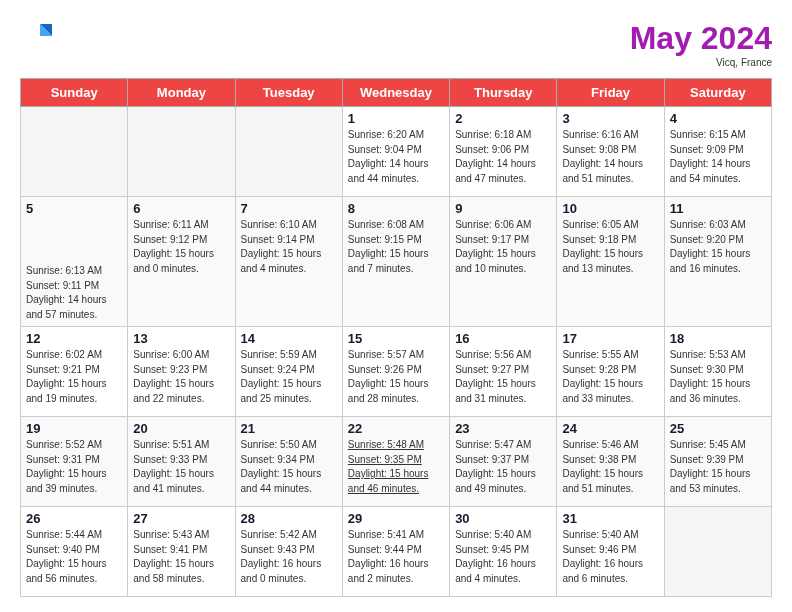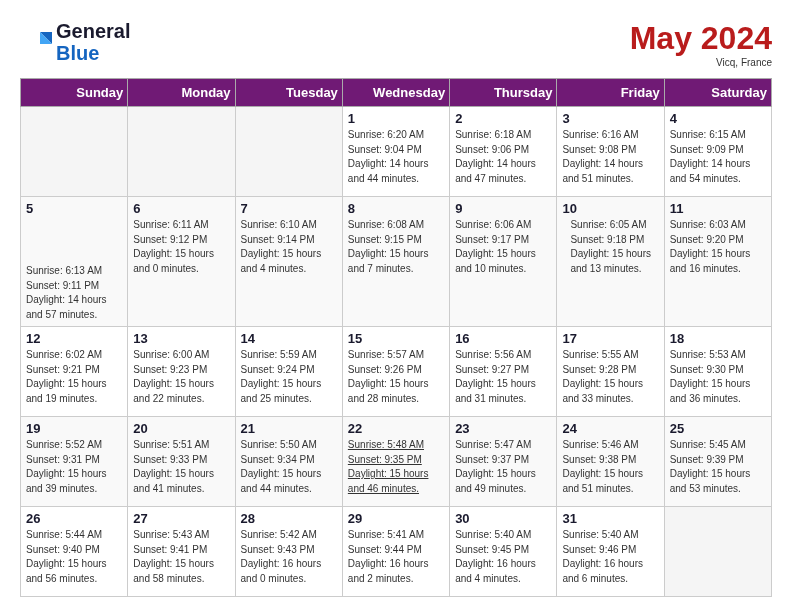--- a/index.html
+++ b/index.html
@@ -24,37 +24,37 @@
       width: 32px;
       height: 28px;
       margin-right: 4px;
     }
     .title-section {
       text-align: right;
     }
     .month-year {
       font-size: 32px;
       font-weight: bold;
-      color: #b91c1c;
+      color: #a21caf;
     }
     .location {
       font-size: 10px;
       color: #333;
     }
     .calendar {
       width: 100%;
       border-collapse: collapse;
       table-layout: fixed;
     }
     .calendar th {
-      background: #701a75;
+      background: #ef4444;
       color: #fff;
       padding: 6px 4px;
       font-size: 13px;
-      text-align: right;
+      text-align: center;
       border: 1px solid #aaa;
     }
     .calendar td {
       vertical-align: top;
       border: 1px solid #ccc;
       padding: 4px 5px;
       font-size: 10.5px;
       color: #222;
       height: 90px;
       background: #fff;
@@ -82,24 +82,20 @@
 </head>
 <body>
 
 <div class="header">
   <div class="logo">
     <svg class="logo-icon" viewBox="0 0 32 28">
       <rect x="0" y="0" width="32" height="28" fill="white"></rect>
       <polygon points="20,4 32,4 32,16" fill="#1565c0"></polygon>
       <polygon points="20,4 32,16 20,16" fill="#42a5f5"></polygon>
     </svg>
-    <div>
-      <div style="font-size:20px;font-weight:bold;color:#1a1a2e;line-height:1.1;">General</div>
-      <div style="font-size:20px;font-weight:bold;color:#1565c0;line-height:1.1;">Blue</div>
-    </div>
   </div>
   <div class="title-section">
     <div class="month-year">May 2024</div>
     <div class="location">Vicq, France</div>
   </div>
 </div>
 
 <table class="calendar">
   <thead>
     <tr>
@@ -177,21 +173,21 @@
         </td>
         <td>
           <div class="day-number">9</div>
           <div class="day-info" style="white-space: pre-line;">Sunrise: 6:06 AM
 Sunset: 9:17 PM
 Daylight: 15 hours
 and 10 minutes.</div>
         </td>
         <td>
           <div class="day-number">10</div>
-          <div class="day-info" style="white-space: pre-line; margin-left: 8px;">Sunrise: 6:05 AM
+          <div class="day-info" style="white-space: pre-line;">Sunrise: 6:05 AM
 Sunset: 9:18 PM
 Daylight: 15 hours
 and 13 minutes.</div>
         </td>
         <td>
           <div class="day-number">11</div>
           <div class="day-info" style="white-space: pre-line;">Sunrise: 6:03 AM
 Sunset: 9:20 PM
 Daylight: 15 hours
 and 16 minutes.</div>

